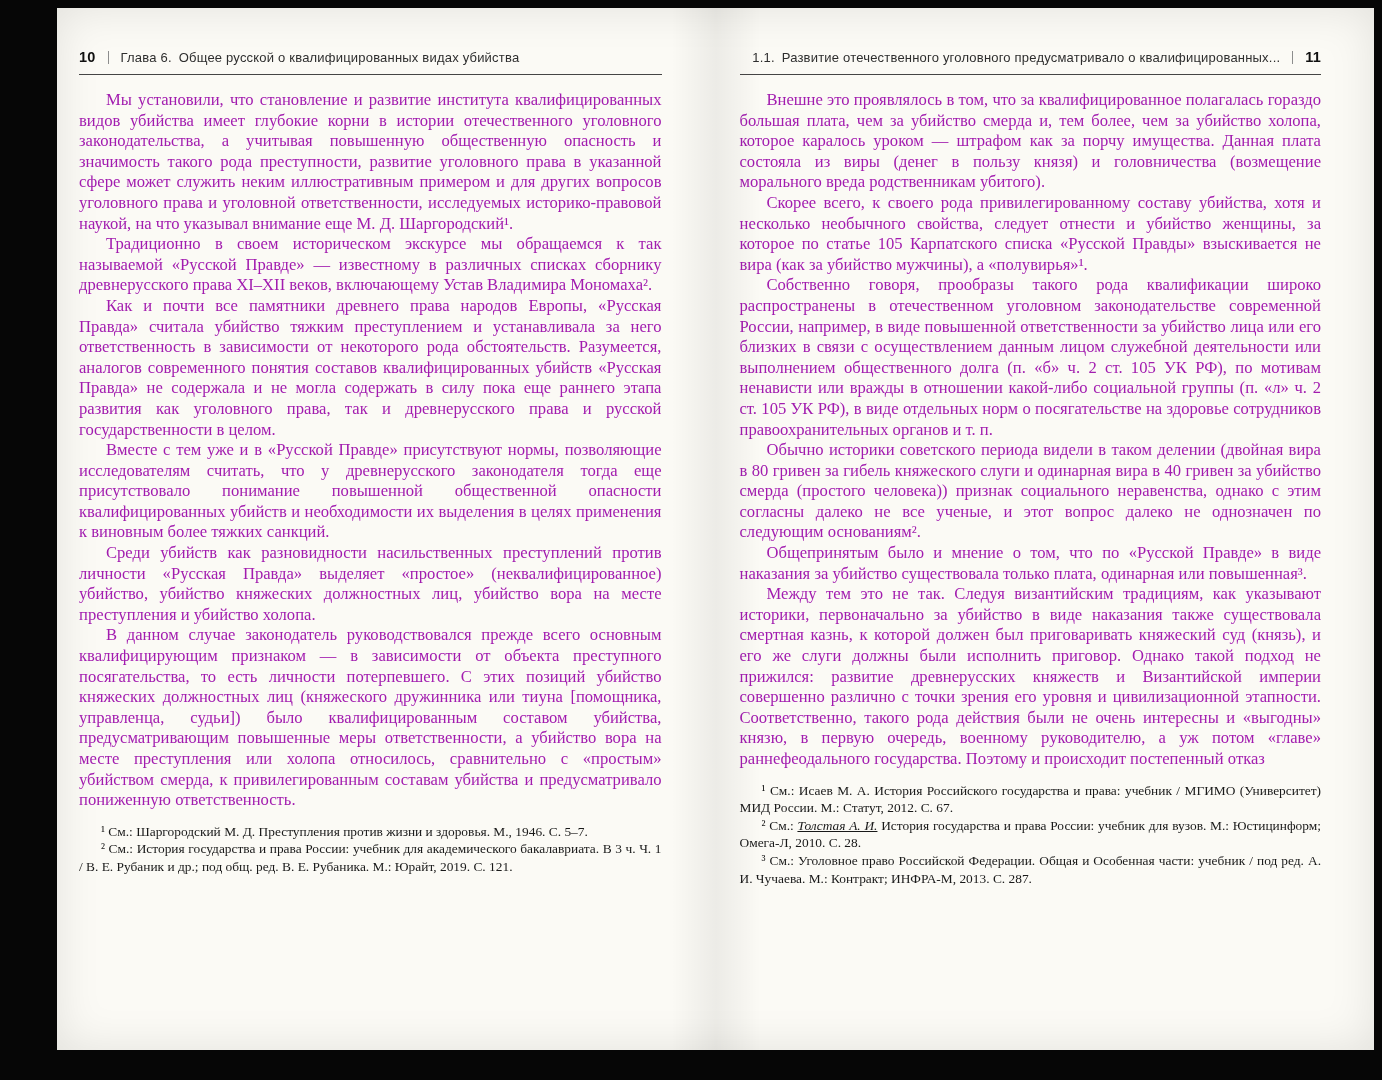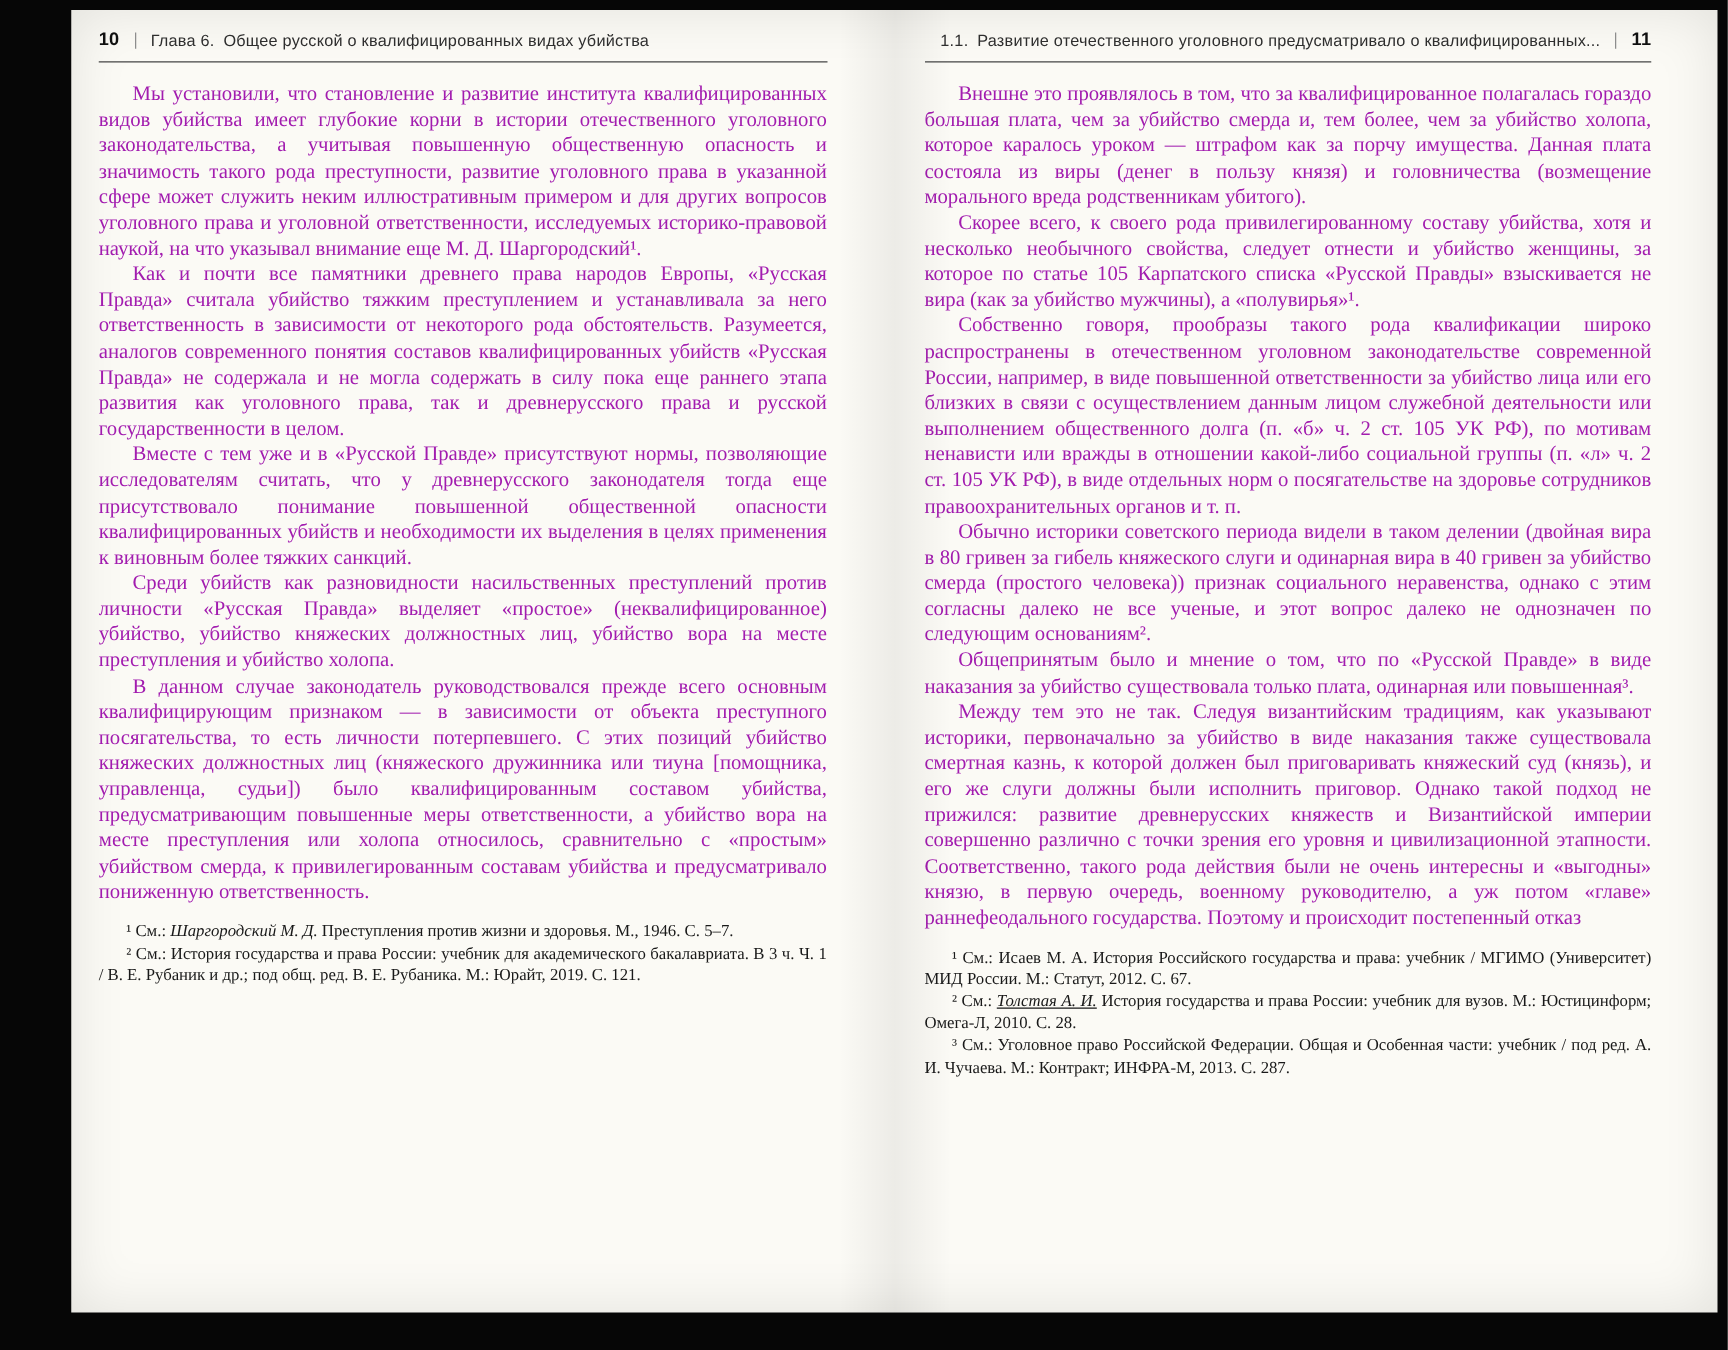--- a/index.html
+++ b/index.html
@@ -27,21 +27,21 @@
     top: 0; bottom: 0;
     left: 50%;
     width: 90px;
     transform: translateX(-50%);
     background: linear-gradient(to right, rgba(0,0,0,0) 0%, rgba(0,0,0,0.06) 50%, rgba(0,0,0,0) 100%);
     pointer-events: none;
   }
   .page {
     box-sizing: border-box;
     width: 50%;
-    padding-top: 16px;
+    padding-top: 41px;
     position: relative;
   }
   .page-left  { padding-left: 22px; padding-right: 54px; }
   .page-right { padding-left: 24px; padding-right: 53px; }
 
   .running-head {
     display: flex;
     align-items: center;
     font-family: "Liberation Sans", sans-serif;
     font-size: 13px;
@@ -97,27 +97,28 @@
     <section class="page page-left">
       <header class="running-head">
         <span class="pnum">10</span>
         <span class="head-divider"></span>
         <span class="chap-label">Глава 6.</span>
         <span class="rtitle">Общее русской о квалифицированных видах убийства</span>
       </header>
       <div class="head-rule"></div>
       <div class="body-text">
           <p class="para">Мы установили, что становление и развитие института квалифицированных видов убийства имеет глубокие корни в истории отечественного уголовного законодательства, а учитывая повышенную общественную опасность и значимость такого рода преступности, развитие уголовного права в указанной сфере может служить неким иллюстративным примером и для других вопросов уголовного права и уголовной ответственности, исследуемых историко-правовой наукой, на что указывал внимание еще М. Д. Шаргородский¹.</p>
+          <p class="para">Традиционно в своем историческом экскурсе мы обращаемся к так называемой «Русской Правде» — известному в различных списках сборнику древнерусского права XI–XII веков, включающему Устав Владимира Мономаха².</p>
           <p class="para">Как и почти все памятники древнего права народов Европы, «Русская Правда» считала убийство тяжким преступлением и устанавливала за него ответственность в зависимости от некоторого рода обстоятельств. Разумеется, аналогов современного понятия составов квалифицированных убийств «Русская Правда» не содержала и не могла содержать в силу пока еще раннего этапа развития как уголовного права, так и древнерусского права и русской государственности в целом.</p>
           <p class="para">Вместе с тем уже и в «Русской Правде» присутствуют нормы, позволяющие исследователям считать, что у древнерусского законодателя тогда еще присутствовало понимание повышенной общественной опасности квалифицированных убийств и необходимости их выделения в целях применения к виновным более тяжких санкций.</p>
           <p class="para">Среди убийств как разновидности насильственных преступлений против личности «Русская Правда» выделяет «простое» (неквалифицированное) убийство, убийство княжеских должностных лиц, убийство вора на месте преступления и убийство холопа.</p>
           <p class="para">В данном случае законодатель руководствовался прежде всего основным квалифицирующим признаком — в зависимости от объекта преступного посягательства, то есть личности потерпевшего. С этих позиций убийство княжеских должностных лиц (княжеского дружинника или тиуна [помощника, управленца, судьи]) было квалифицированным составом убийства, предусматривающим повышенные меры ответственности, а убийство вора на месте преступления или холопа относилось, сравнительно с «простым» убийством смерда, к привилегированным составам убийства и предусматривало пониженную ответственность.</p>
         </div>
       <div class="footnotes">
-          <p class="footnote"><span>¹ См.: </span><span style="font-style: italic;">Шаргородский М. Д.</span><span> Преступления против жизни и здоровья. М., 1946. С. 5–7.</span></p>
+          <p class="footnote"><span>¹ См.: </span><span style="">Шаргородский М. Д.</span><span> Преступления против жизни и здоровья. М., 1946. С. 5–7.</span></p>
           <p class="footnote"><span>² См.: История государства и права России: учебник для академического бакалавриата. В 3 ч. Ч. 1 / В. Е. Рубаник и др.; под общ. ред. В. Е. Рубаника. М.: Юрайт, 2019. С. 121.</span></p>
         </div>
     </section>
 
     <section class="page page-right">
       <header class="running-head align-right">
         <span class="chap-label">1.1.</span>
         <span class="rtitle">Развитие отечественного уголовного предусматривало о квалифицированных...</span>
         <span class="head-divider"></span>
         <span class="pnum">11</span>

